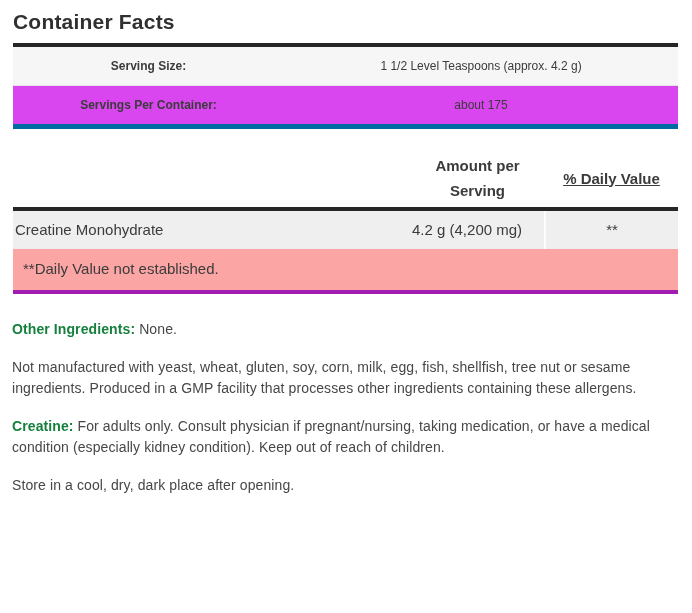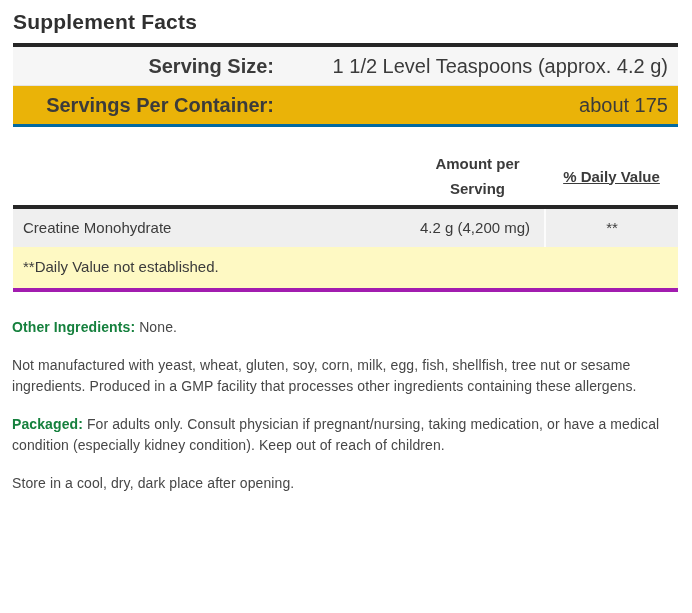--- a/index.html
+++ b/index.html
@@ -25,30 +25,30 @@
     letter-spacing: 0.2px;
   }
   
   table { border-collapse: collapse; }
   .serving-table {
     width: 665px;
     border-top: 4px solid #262626;
     table-layout: fixed;
   }
   .serving-table th, .serving-table td {
-    font-size: 20px;
+    font-size: 12px;
     line-height: 20px;
     padding: 9px 10px;
-    text-align: right;
+    text-align: center;
     color: #3b3b3b;
     vertical-align: middle;
   }
   .serving-table th { font-weight: bold; width: 271px; }
   .serving-row-1 { background: #f6f6f6; border-bottom: 1px solid #e3e3e3; }
-  .serving-row-2 { background: #eab308; border-bottom: 3px solid #0369a1; }
+  .serving-row-2 { background: #d946ef; border-bottom: 5px solid #0369a1; }
   
   .nutrient-table {
     width: 665px;
     margin-top: 20px;
     border-bottom: 4px solid #a21caf;
     table-layout: fixed;
   }
   .nutrient-table thead th {
     border-bottom: 4px solid #262626;
     font-size: 15px;
@@ -60,44 +60,44 @@
     line-height: 25px;
     height: 58px;
   }
   .nutrient-table th.col-name { width: 397px; }
   .nutrient-table th.col-amount { width: 135px; }
   .nutrient-table th.col-dv { width: 133px; text-decoration: underline; }
   .nutrient-table td {
     font-size: 15px;
     line-height: 20px;
     color: #3b3b3b;
-    padding: 9px 10px;
+    padding: 9px 2px;
     vertical-align: middle;
   }
   .nutrient-row { background: #efefef; }
   .nutrient-row td.cell-amount { padding-right: 8px; }
   .nutrient-row td.cell-dv { text-align: center; border-left: 2px solid #fcfcfc; }
-  .footnote-row td { background: #fef9c3; padding: 10px 10px 11px 10px; }
+  .footnote-row td { background: #fca5a5; padding: 10px 10px 11px 10px; }
   
   .notes { margin-top: 25px; width: 668px; margin-left: -1px; }
   .notes p {
     margin: 0 0 16px 0;
     font-size: 14px;
     line-height: 21.5px;
     color: #474747;
     letter-spacing: 0.1px;
   }
   .notes .lead { font-weight: bold; color: #15803d; }
 </style>
 </head>
 <body>
 
 <div class="page">
 
-  <h1 class="panel-title">Supplement Facts</h1>
+  <h1 class="panel-title">Container Facts</h1>
 
   <table class="serving-table">
     <tbody>
       <tr class="serving-row-1">
         <th>Serving Size:</th>
         <td>1 1/2 Level Teaspoons (approx. 4.2 g)</td>
       </tr>
       <tr class="serving-row-2">
         <th>Servings Per Container:</th>
         <td>about 175</td>
@@ -121,17 +121,17 @@
       </tr>
       <tr class="footnote-row">
         <td colspan="3">**Daily Value not established.</td>
       </tr>
     </tbody>
   </table>
 
   <div class="notes">
     <p><span class="lead">Other Ingredients:</span><span> None.</span></p>
     <p><span>Not manufactured with yeast, wheat, gluten, soy, corn, milk, egg, fish, shellfish, tree nut or sesame ingredients. Produced in a GMP facility that processes other ingredients containing these allergens.</span></p>
-    <p><span class="lead">Packaged:</span><span> For adults only. Consult physician if pregnant/nursing, taking medication, or have a medical condition (especially kidney condition). Keep out of reach of children.</span></p>
+    <p><span class="lead">Creatine:</span><span> For adults only. Consult physician if pregnant/nursing, taking medication, or have a medical condition (especially kidney condition). Keep out of reach of children.</span></p>
     <p><span>Store in a cool, dry, dark place after opening.</span></p>
   </div>
 
 </div>
 
 </body></html>

